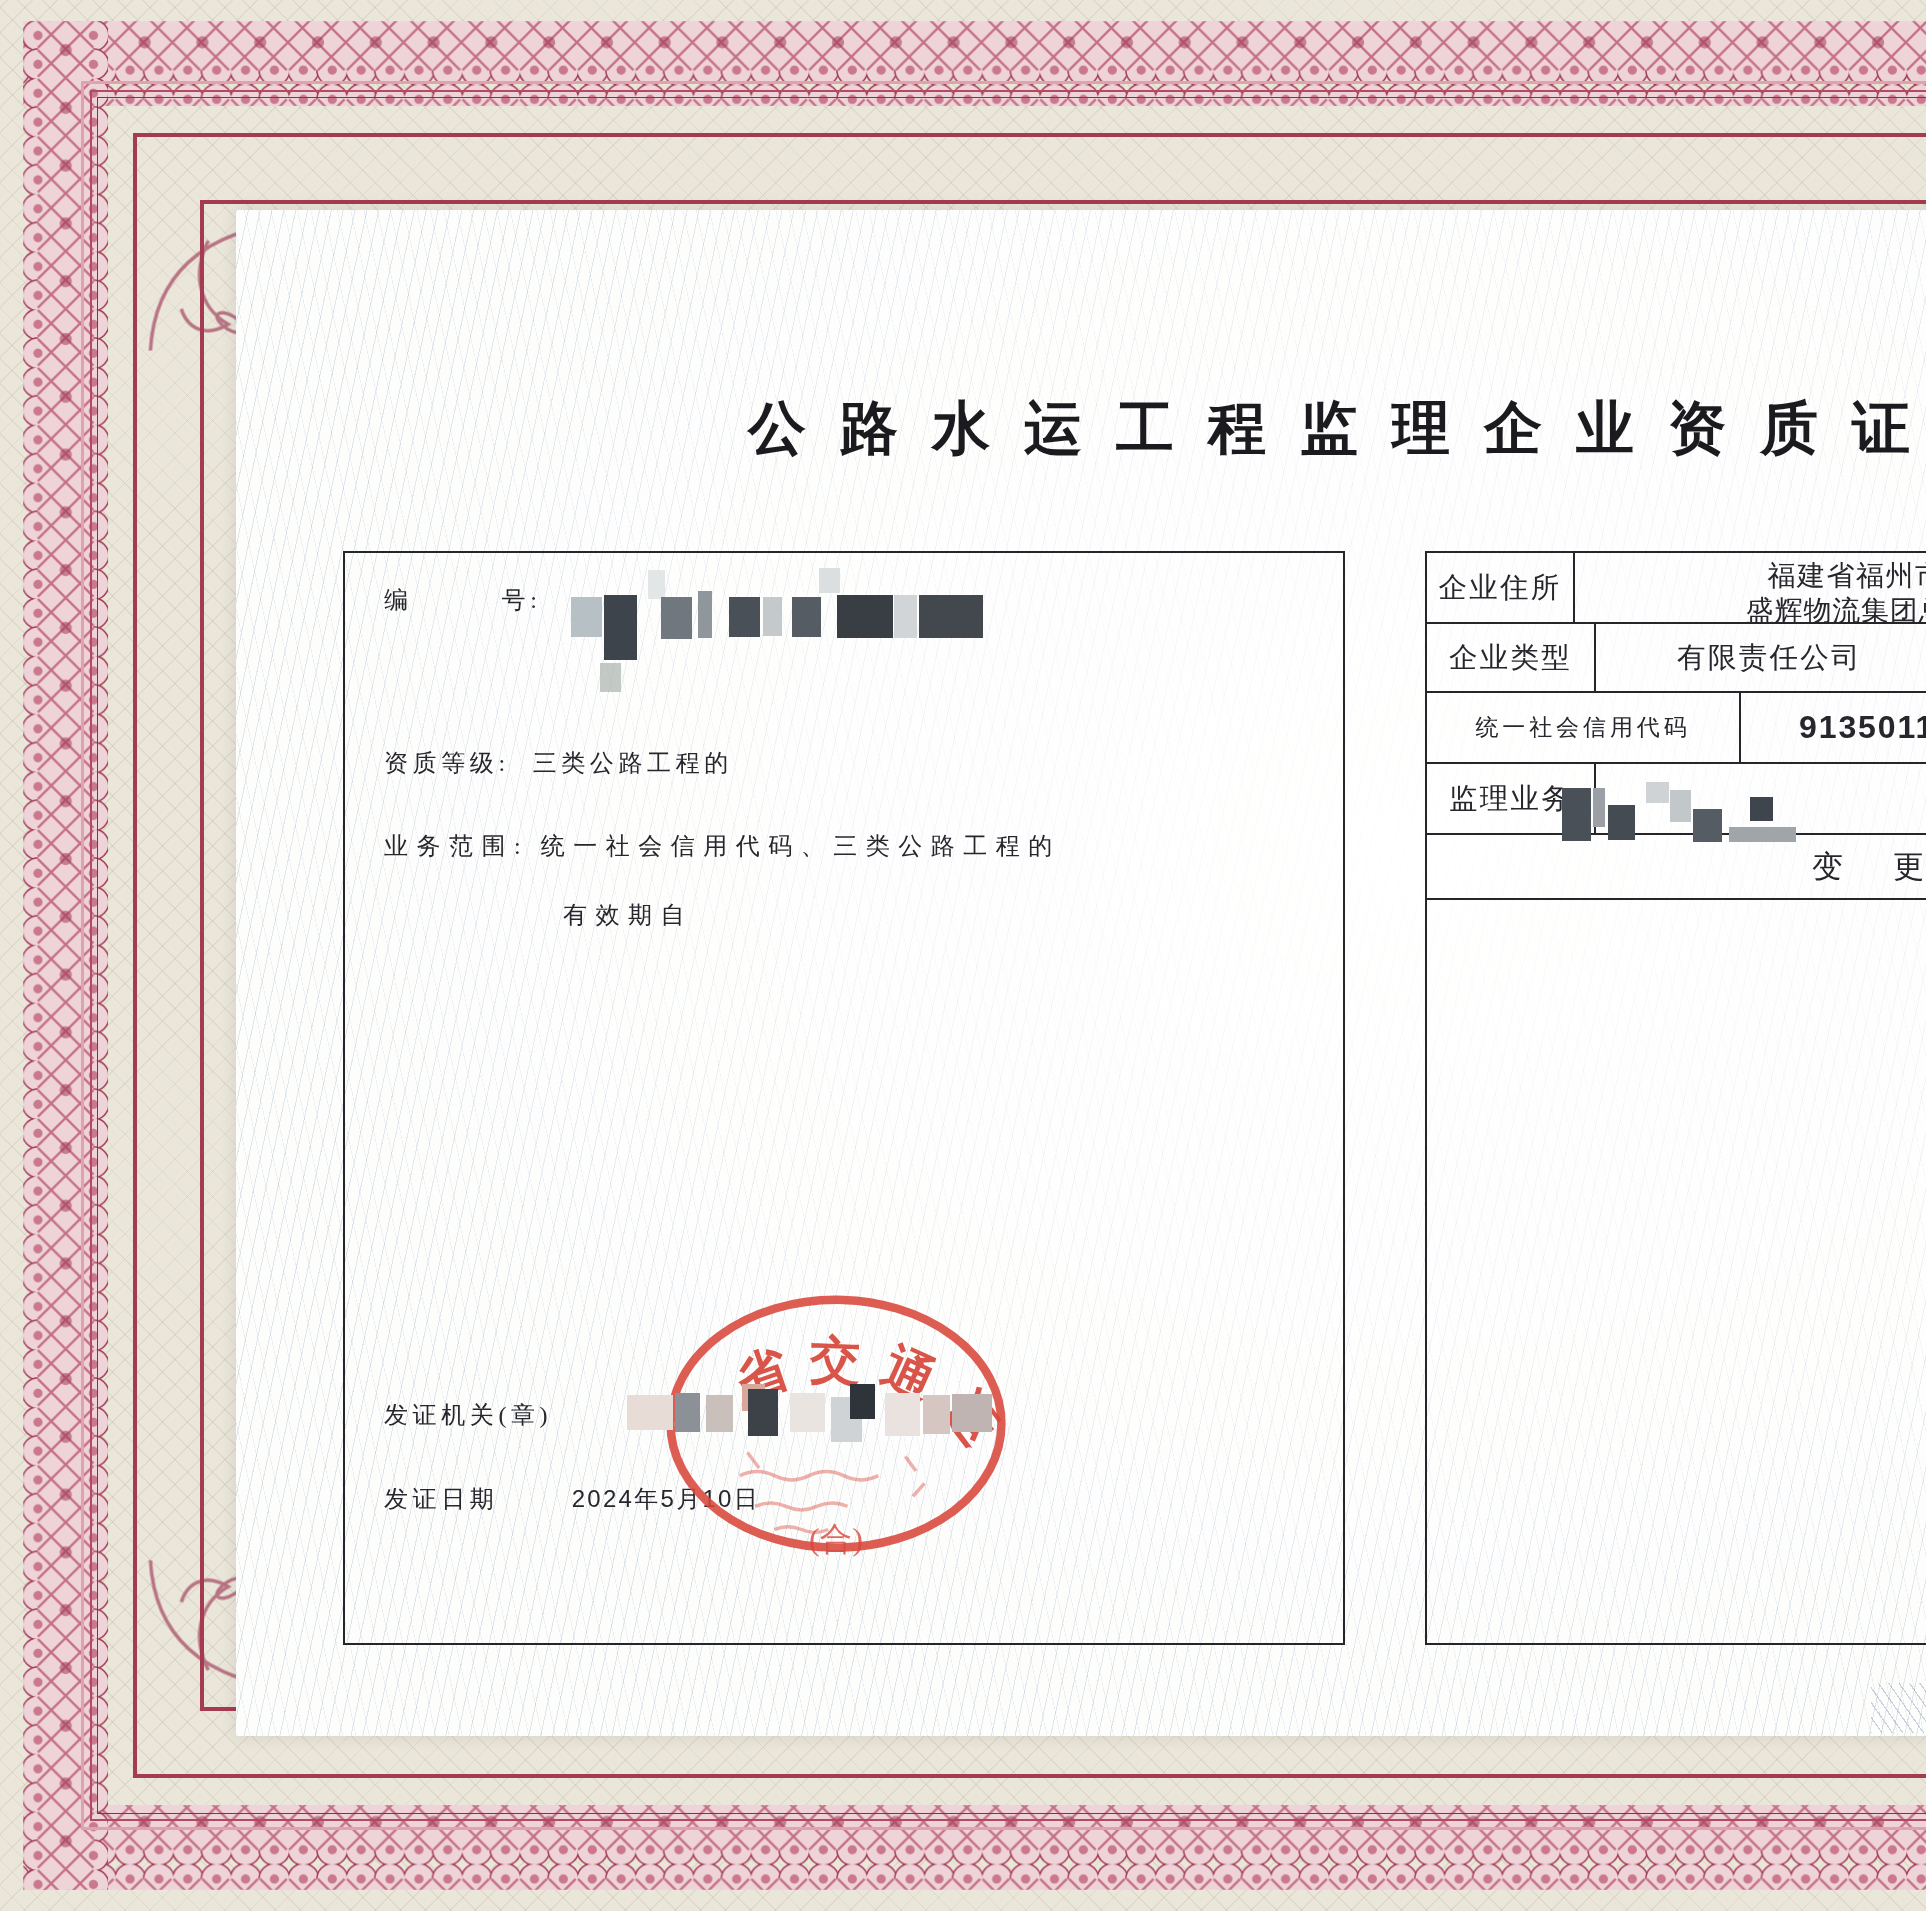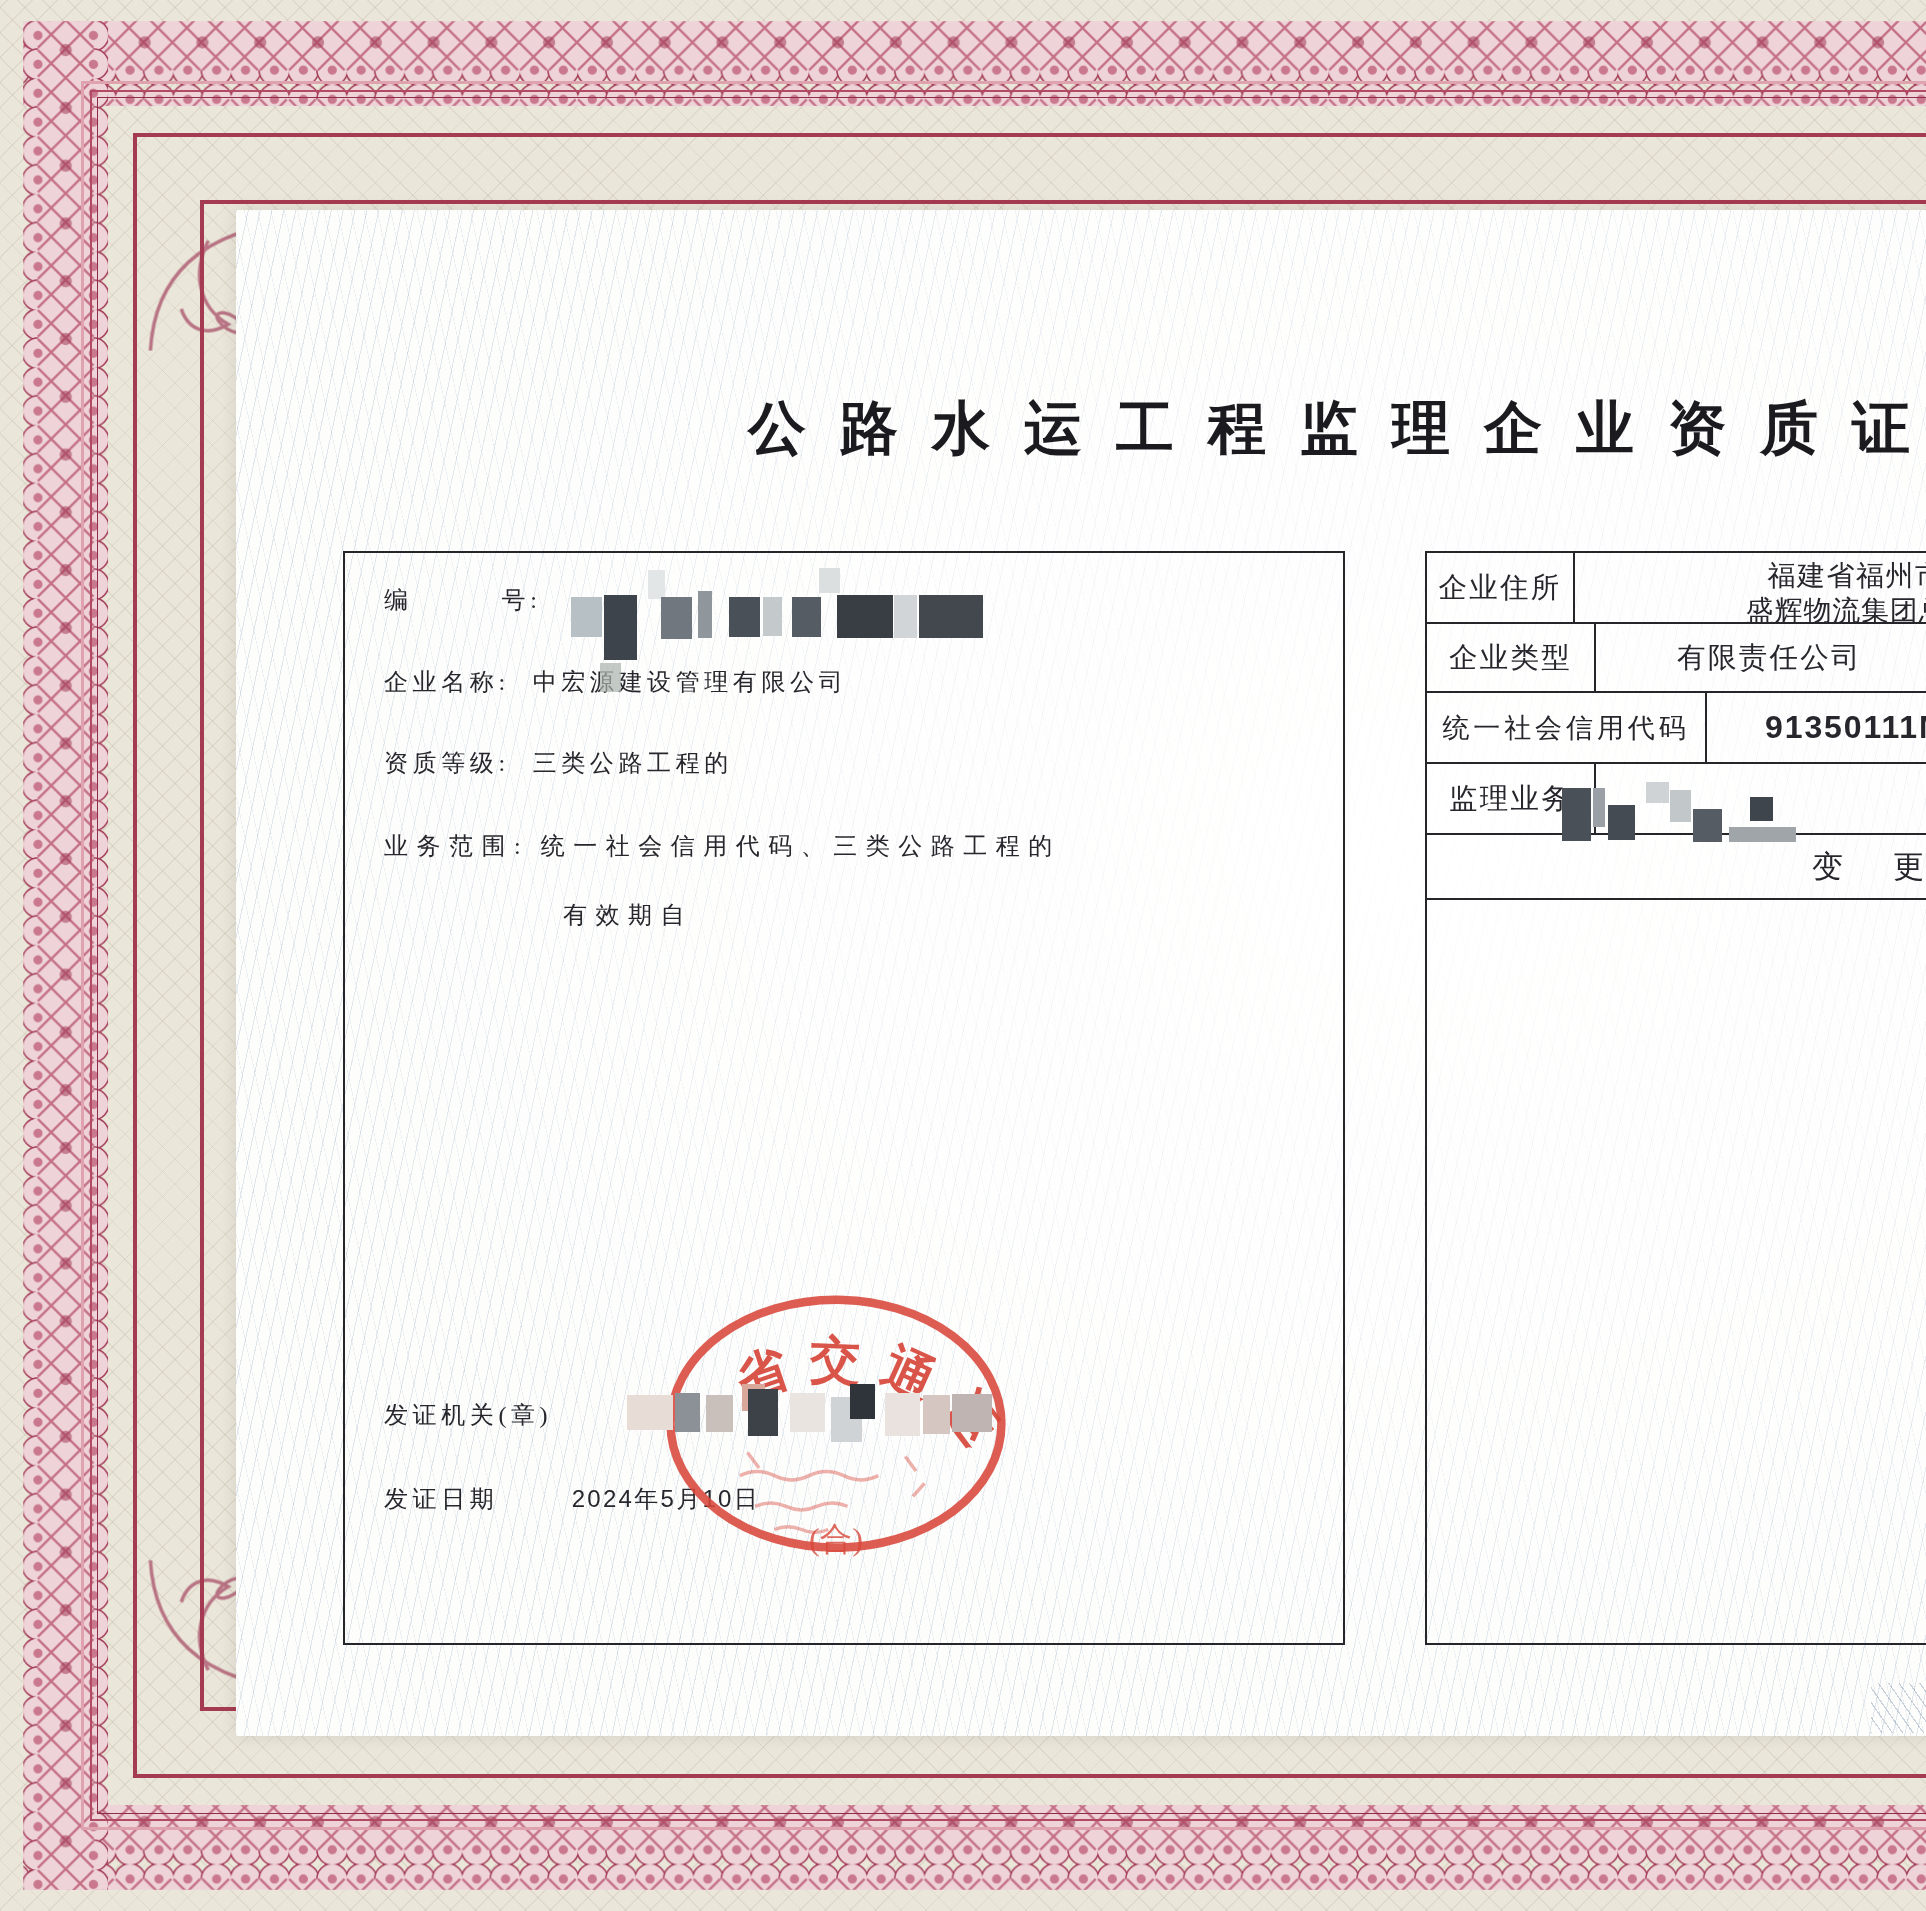--- a/index.html
+++ b/index.html
@@ -120,23 +120,20 @@
         <i style="left:162px;top:21px;width:31px;height:40px;background:#4a5058"></i>
         <i style="left:196px;top:21px;width:19px;height:39px;background:#c4c9cc"></i>
         <i style="left:225px;top:21px;width:29px;height:40px;background:#565c64"></i>
         <i style="left:252px;top:-7.7px;width:21px;height:25px;background:#dcdfe0"></i>
         <i style="left:270px;top:19px;width:56px;height:43px;background:#383e44"></i>
         <i style="left:327px;top:19px;width:23px;height:43px;background:#d2d5d7"></i>
         <i style="left:352px;top:19px;width:64px;height:43px;background:#42484e"></i>
         <i style="left:33px;top:87px;width:21px;height:29px;background:#a9b2ac;opacity:.7"></i>
       </div>
 
-      <div class="lrow" style="top:116px">
-        <span>企业名称:</span><span class="vgap"></span><span>中宏源建设管理有限公司</span>
-      </div>
 
       <div class="lrow" style="top:197px">
         <span>资质等级:</span><span class="vgap"></span><span>三类公路工程的</span>
       </div>
 
       <div class="lrow" style="top:280px;letter-spacing:8.5px">
         <span>业务范围:</span><span class="vgap" style="width:11.6px"></span><span>统一社会信用代码、三类公路工程的</span>
       </div>
       <div class="lrow scope2" style="top:349px;letter-spacing:8.5px">
         <span>有效期自</span>
@@ -192,21 +189,21 @@
           <div>福建省福州市晋安区前横路169号</div>
           <div style="letter-spacing:0.8px">盛辉物流集团总部大楼05层10-13单元</div>
         </div>
       </div>
       <div class="rrow" style="height:69px">
         <div class="cell br lbl" style="width:169px">企业类型</div>
         <div class="cell br" style="width:349px">有限责任公司</div>
 
       </div>
       <div class="rrow" style="height:71px">
-        <div class="cell br lbl" style="width:280px;font-size:27px;letter-spacing:3.9px">统一社会信用代码</div>
+        <div class="cell br lbl" style="width:314px;font-size:23px;letter-spacing:3.9px">统一社会信用代码</div>
         <div class="cell code-val" style="flex:1">91350111M0001D9M98</div>
       </div>
       <div class="rrow" style="height:71px">
         <div class="cell br lbl" style="width:169px">监理业务</div>
         <div class="cell br" style="width:349px"></div>
 
       </div>
       <div class="rrow" style="height:65px">
         <div class="cell change-hd">变更栏</div>
       </div>

